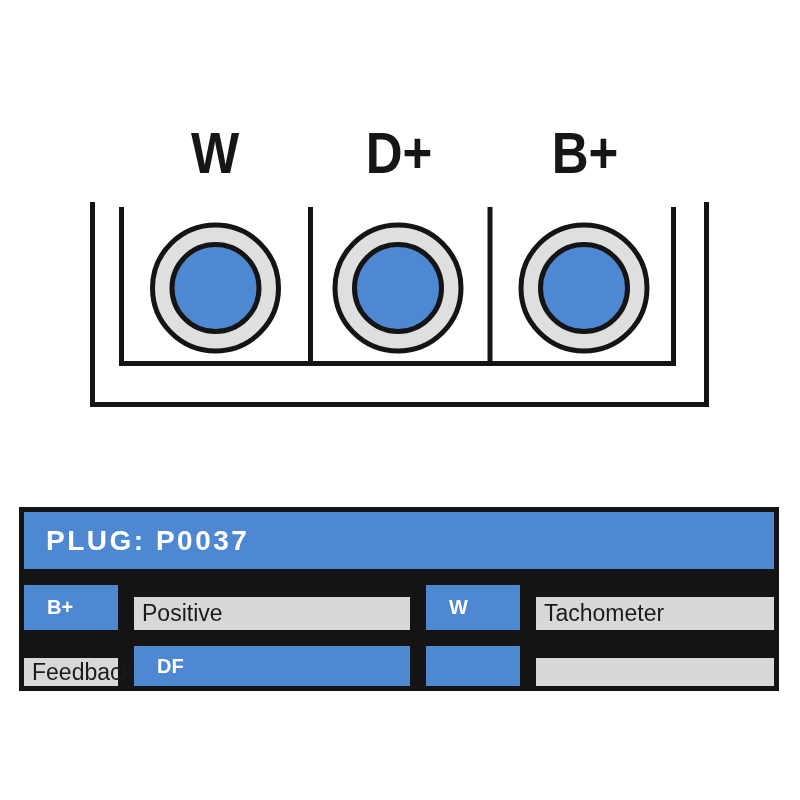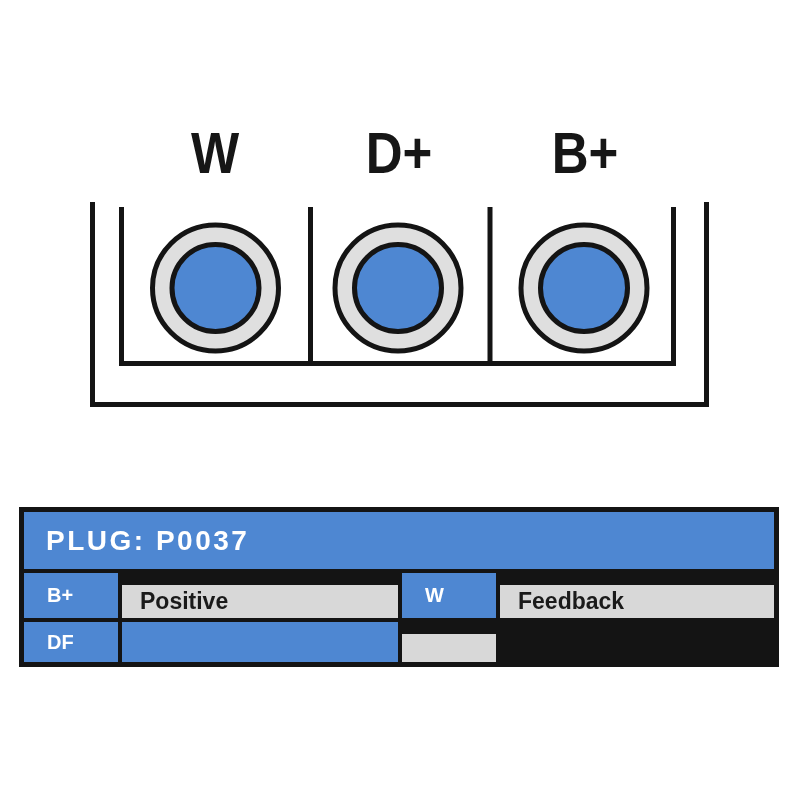--- a/index.html
+++ b/index.html
@@ -35,21 +35,21 @@
   .plug-table{
     position:absolute;
     left:19px;
     top:507px;
     width:760px;
     background:var(--line);
     border:5px solid var(--line);
     display:grid;
     grid-template-columns:94px 276px 94px 1fr;
     grid-template-rows:57px 45px 40px;
-    gap:4px;
+    gap:16px;
   }
   .cell{display:flex;align-items:center;}
   .cell.head{
     grid-column:1 / -1;
     background:var(--accent);
     color:var(--text-white);
     font-weight:700;
     font-size:28px;
     letter-spacing:2.5px;
     padding-left:22px;
@@ -57,23 +57,23 @@
   .cell.pin{
     background:var(--accent);
     color:var(--text-white);
     font-weight:700;
     font-size:20px;
     padding-left:23px;
   }
   .cell.desc{
     background:var(--cell-gray);
     color:#1a1a1a;
-    font-weight:700;
+    font-weight:400;
     font-size:23px;
-    padding-left:18px;
+    padding-left:8px;
     margin-top:12px;
   }
 </style>
 </head>
 <body>
 
 <div class="canvas">
 
   <span class="pin-label" style="left:215px">W</span>
   <span class="pin-label" style="left:399px">D+</span>
@@ -98,20 +98,21 @@
       <circle class="pin-core" cx="584" cy="288" r="43.5"></circle>
     </g>
   </svg>
 
   <div class="plug-table">
     <div class="cell head">PLUG: P0037</div>
 
     <div class="cell pin">B+</div>
     <div class="cell desc">Positive</div>
     <div class="cell pin">W</div>
+    <div class="cell desc">Tachometer</div>
 
     <div class="cell desc">Feedback</div>
     <div class="cell pin">DF</div>
     <div class="cell pin"></div>
     <div class="cell desc"></div>
   </div>
 
 </div>
 
 </body></html>

